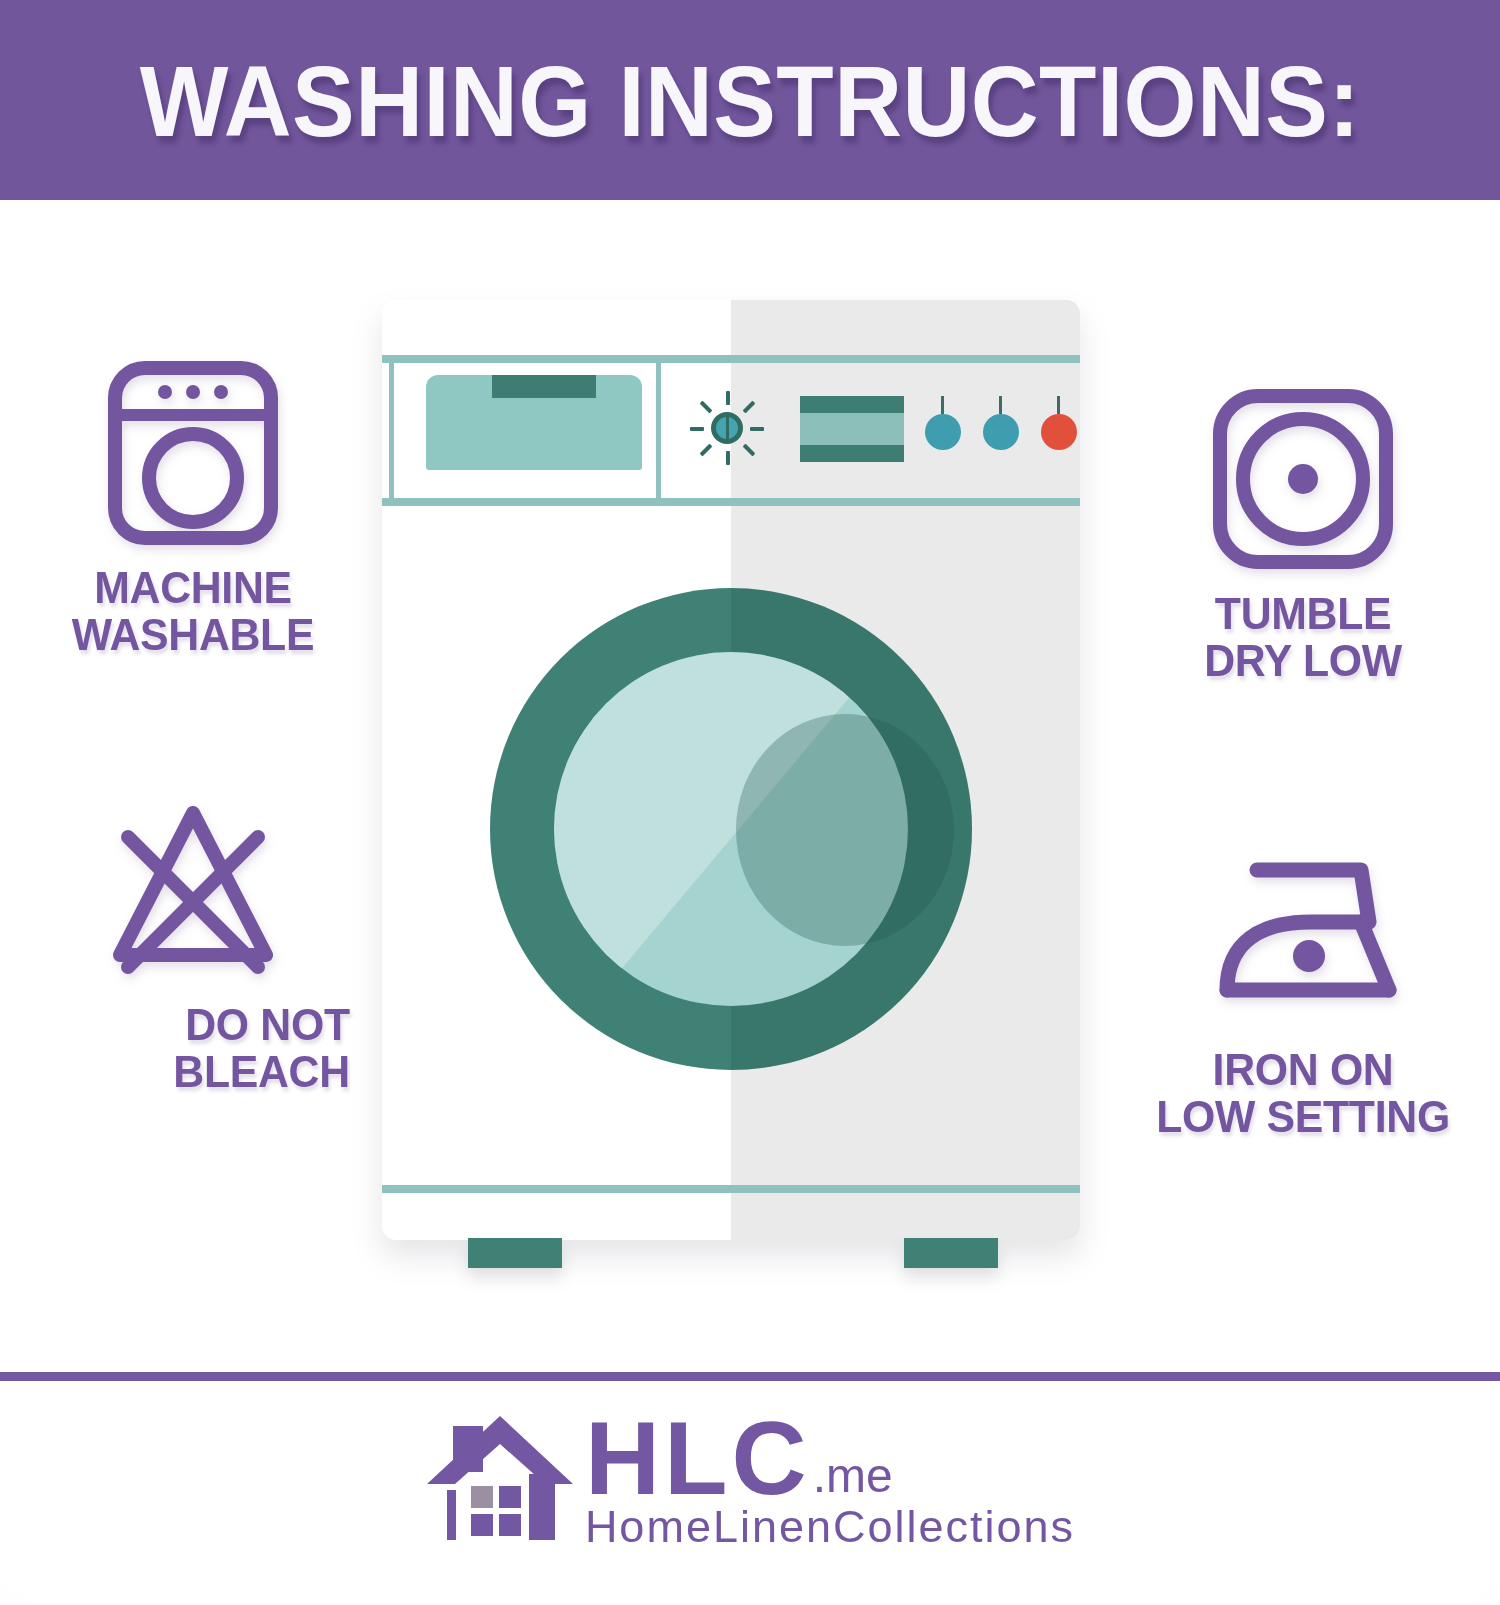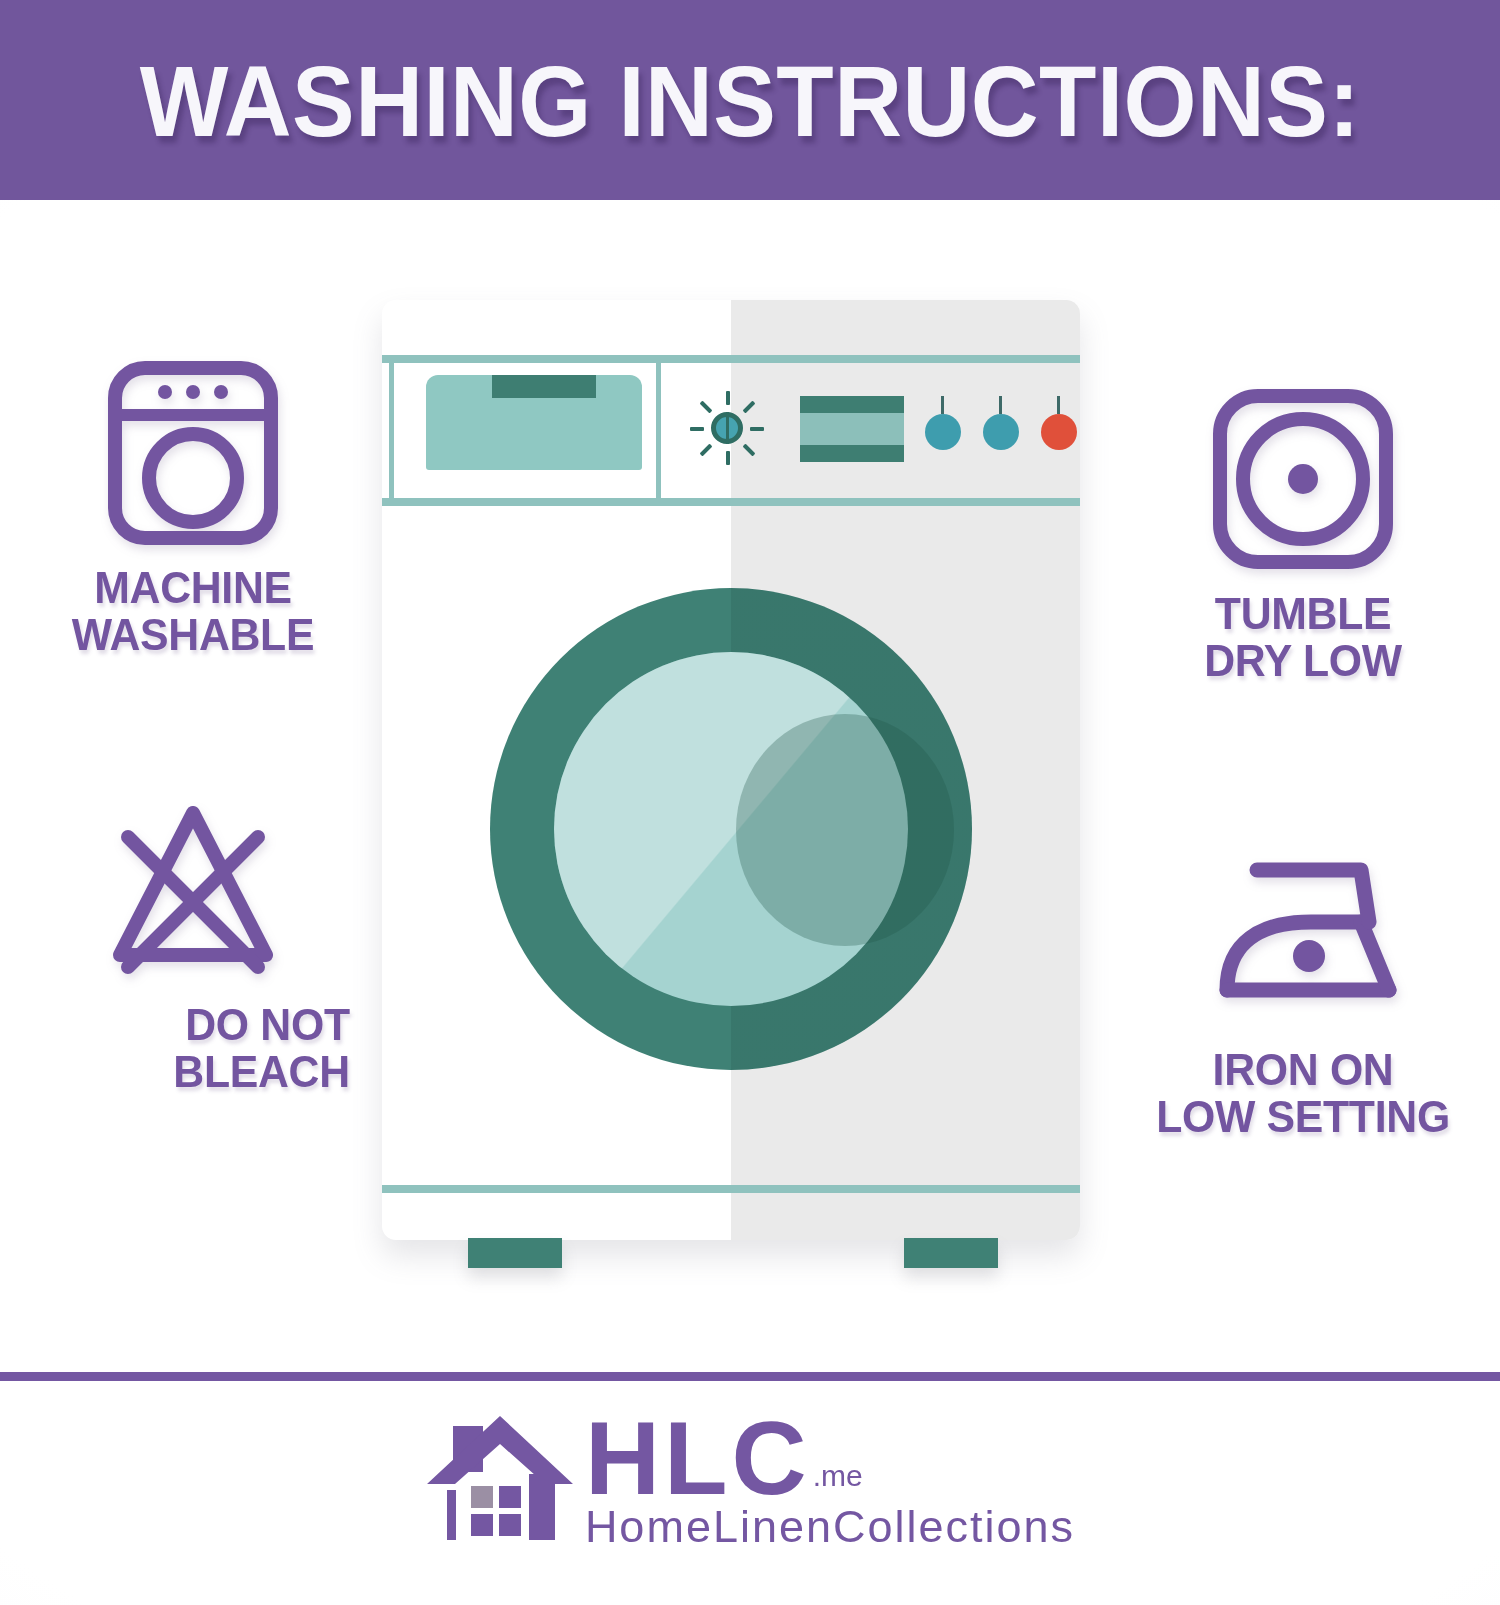--- a/index.html
+++ b/index.html
@@ -304,21 +304,21 @@
     font-family: "Liberation Sans Narrow", "Liberation Sans", sans-serif;
     font-weight: 700;
     font-size: 104px;
     line-height: 96px;
     letter-spacing: 4px;
   }
   .logo-me {
     color: #7457A2;
     font-family: "Liberation Sans", sans-serif;
     font-weight: 400;
-    font-size: 30px;
+    font-size: 48px;
     line-height: 48px;
     margin-left: 2px;
     margin-bottom: 6px;
   }
   .logo-sub {
     color: #7457A2;
     font-family: "Liberation Sans", sans-serif;
     font-weight: 400;
     font-size: 45px;
     line-height: 38px;

